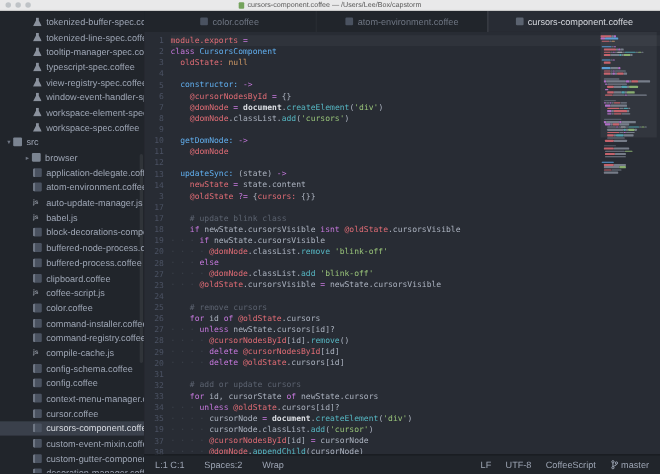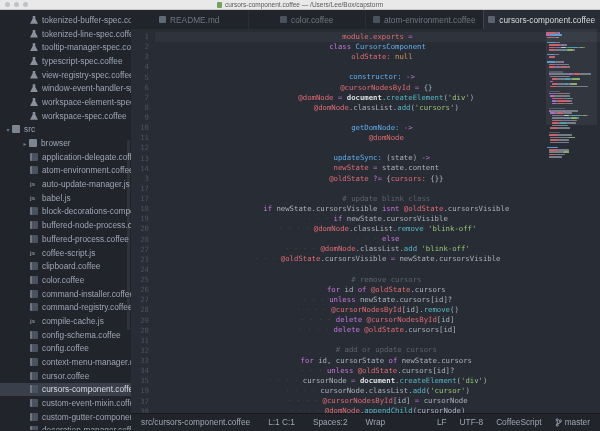--- a/index.html
+++ b/index.html
@@ -37,21 +37,21 @@
   .tab:first-child { border-left:none; }
   .tab.active { background:#282c34; color:#d7dae0; border-left:1px solid rgba(255,255,255,0.12); }
   .tab-ic { width:7px; height:7px; border-radius:1px; background:#4a5260; flex:none; }
   .tab-ic.markdown { background:#5d6b76; }
   .tab.active .tab-ic { background:#5b6370; }
 
   .editor { flex:1; position:relative; display:flex; overflow:hidden; }
   .gutter { width:24px; padding:3px 6px 0 0; text-align:right; flex:none;
             font-family:"DejaVu Sans Mono", monospace; font-size:7.3px; line-height:10.12px; color:#4b5263; }
   .code { flex:1; padding-top:3px; font-family:"DejaVu Sans Mono", monospace; font-size:7.3px; line-height:10.12px; white-space:pre; overflow:hidden; }
-  .code-line { height:10.12px;text-align:center; }
+  .code-line { height:10.12px; }
   .code-line.cursor-line { background:rgba(255,255,255,0.035); }
   .ind { color:rgba(130,140,155,0.28); }
 
   .minimap { position:absolute; right:3px; top:0; bottom:0; width:51px; padding-top:3px; }
   .mm-row { height:1.5px; margin-bottom:0.95px; display:flex; }
   .mm-seg { height:100%; border-radius:0.5px; opacity:0.85; }
   .mm-overlay { position:absolute; left:0; right:0; top:0; height:96px; background:rgba(255,255,255,0.05); }
 
   .statusbar { height:17px; background:#21252b; border-top:1px solid #181a1f; flex:none;
                display:flex; align-items:center; justify-content:space-between; padding:0 10px; font-size:8.3px; color:#9da5b4; }
@@ -143,29 +143,29 @@
         </div>
         <div class="tree-row" style="padding-left: 30px;">
           <span class="ic ic-coffee"></span>
           <span class="tree-label">buffered-node-process.coffee</span>
         </div>
         <div class="tree-row" style="padding-left: 30px;">
           <span class="ic ic-coffee"></span>
           <span class="tree-label">buffered-process.coffee</span>
         </div>
         <div class="tree-row" style="padding-left: 30px;">
+          <span class="ic ic-coffee"></span>
+          <span class="tree-label">clipboard.coffee</span>
+        </div>
+        <div class="tree-row" style="padding-left: 30px;">
           <span class="ic ic-js">js</span>
           <span class="tree-label">coffee-script.js</span>
         </div>
         <div class="tree-row" style="padding-left: 30px;">
           <span class="ic ic-coffee"></span>
-          <span class="tree-label">clipboard.coffee</span>
-        </div>
-        <div class="tree-row" style="padding-left: 30px;">
-          <span class="ic ic-coffee"></span>
           <span class="tree-label">color.coffee</span>
         </div>
         <div class="tree-row" style="padding-left: 30px;">
           <span class="ic ic-coffee"></span>
           <span class="tree-label">command-installer.coffee</span>
         </div>
         <div class="tree-row" style="padding-left: 30px;">
           <span class="ic ic-coffee"></span>
           <span class="tree-label">command-registry.coffee</span>
         </div>
@@ -202,24 +202,20 @@
           <span class="tree-label">custom-gutter-component.coffee</span>
         </div>
         <div class="tree-row" style="padding-left: 30px;">
           <span class="ic ic-coffee"></span>
           <span class="tree-label">decoration-manager.coffee</span>
         </div>
       </div>
 
     <div class="right">
       <div class="tabbar" id="tabbar">
-          <div class="tab">
-            <span class="tab-ic markdown"></span>
-            <span class="tab-label">README.md</span>
-          </div>
           <div class="tab">
             <span class="tab-ic coffee"></span>
             <span class="tab-label">color.coffee</span>
           </div>
           <div class="tab">
             <span class="tab-ic coffee"></span>
             <span class="tab-label">atom-environment.coffee</span>
           </div>
           <div class="tab active">
             <span class="tab-ic coffee"></span>
@@ -508,21 +504,20 @@
               <span class="mm-seg" style="width: 8.64px; background: rgb(132, 139, 152);"></span>
             </div>
             <div class="mm-row" style="padding-left: 2.88px;">
               <span class="mm-seg" style="width: 12.96px; background: rgb(132, 139, 152);"></span>
             </div>
           </div>
       </div>
 
       <div class="statusbar">
         <div class="sb-left" id="sb-left">
-            <span class="sb-item">src/cursors-component.coffee</span>
             <span class="sb-item">L:1 C:1</span>
             <span class="sb-item">Spaces:2</span>
             <span class="sb-item">Wrap</span>
           </div>
         <div class="sb-right" id="sb-right">
             <span class="sb-item">
               <span>LF</span>
             </span>
             <span class="sb-item">
               <span>UTF-8</span>

